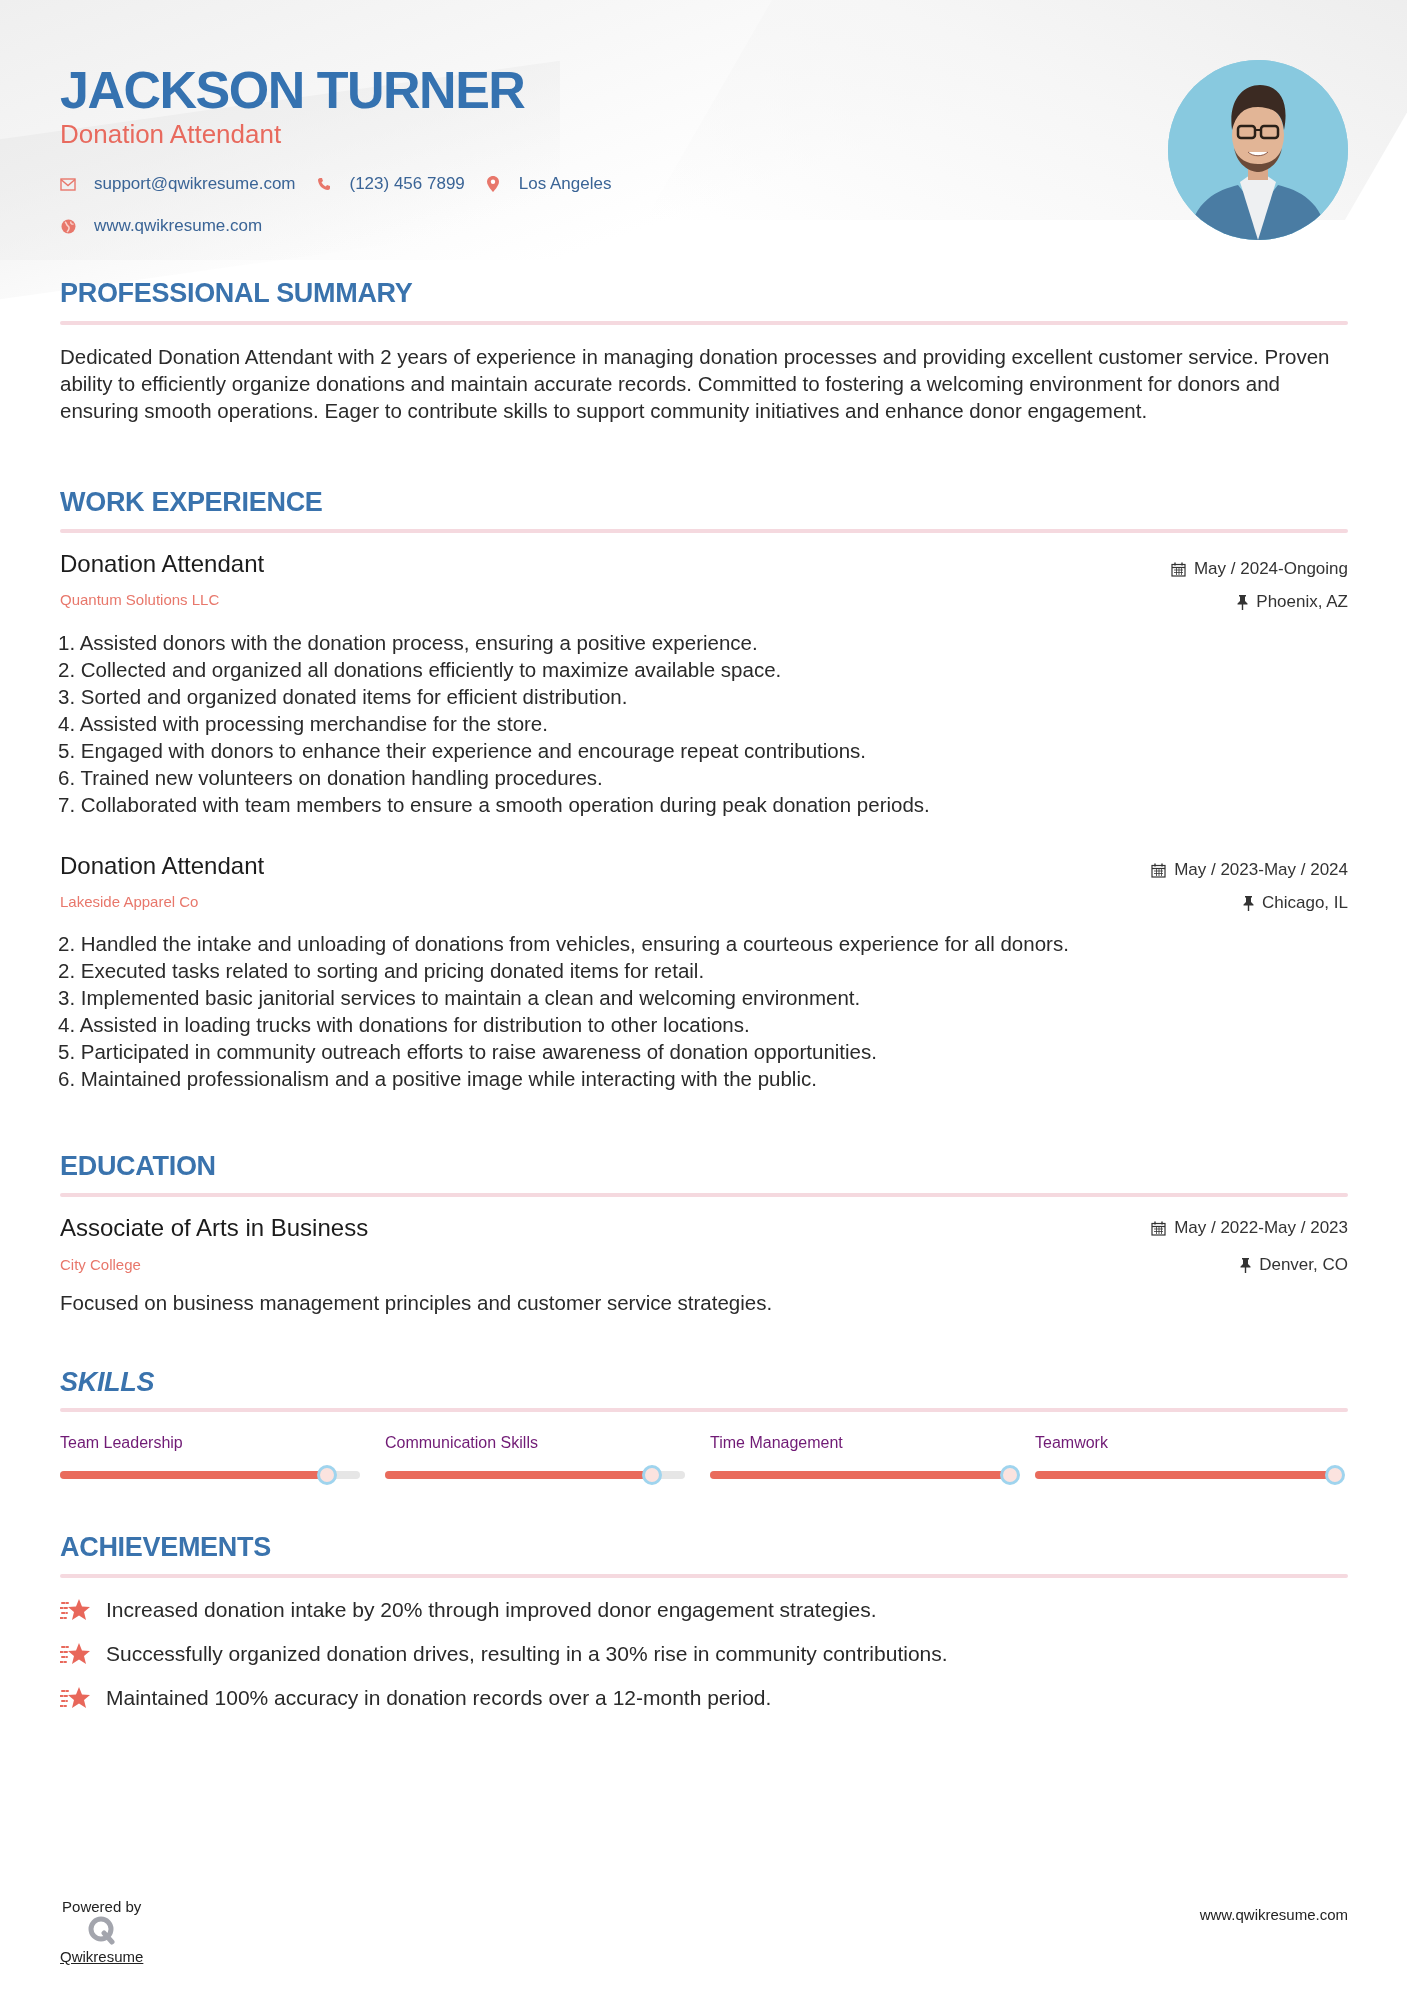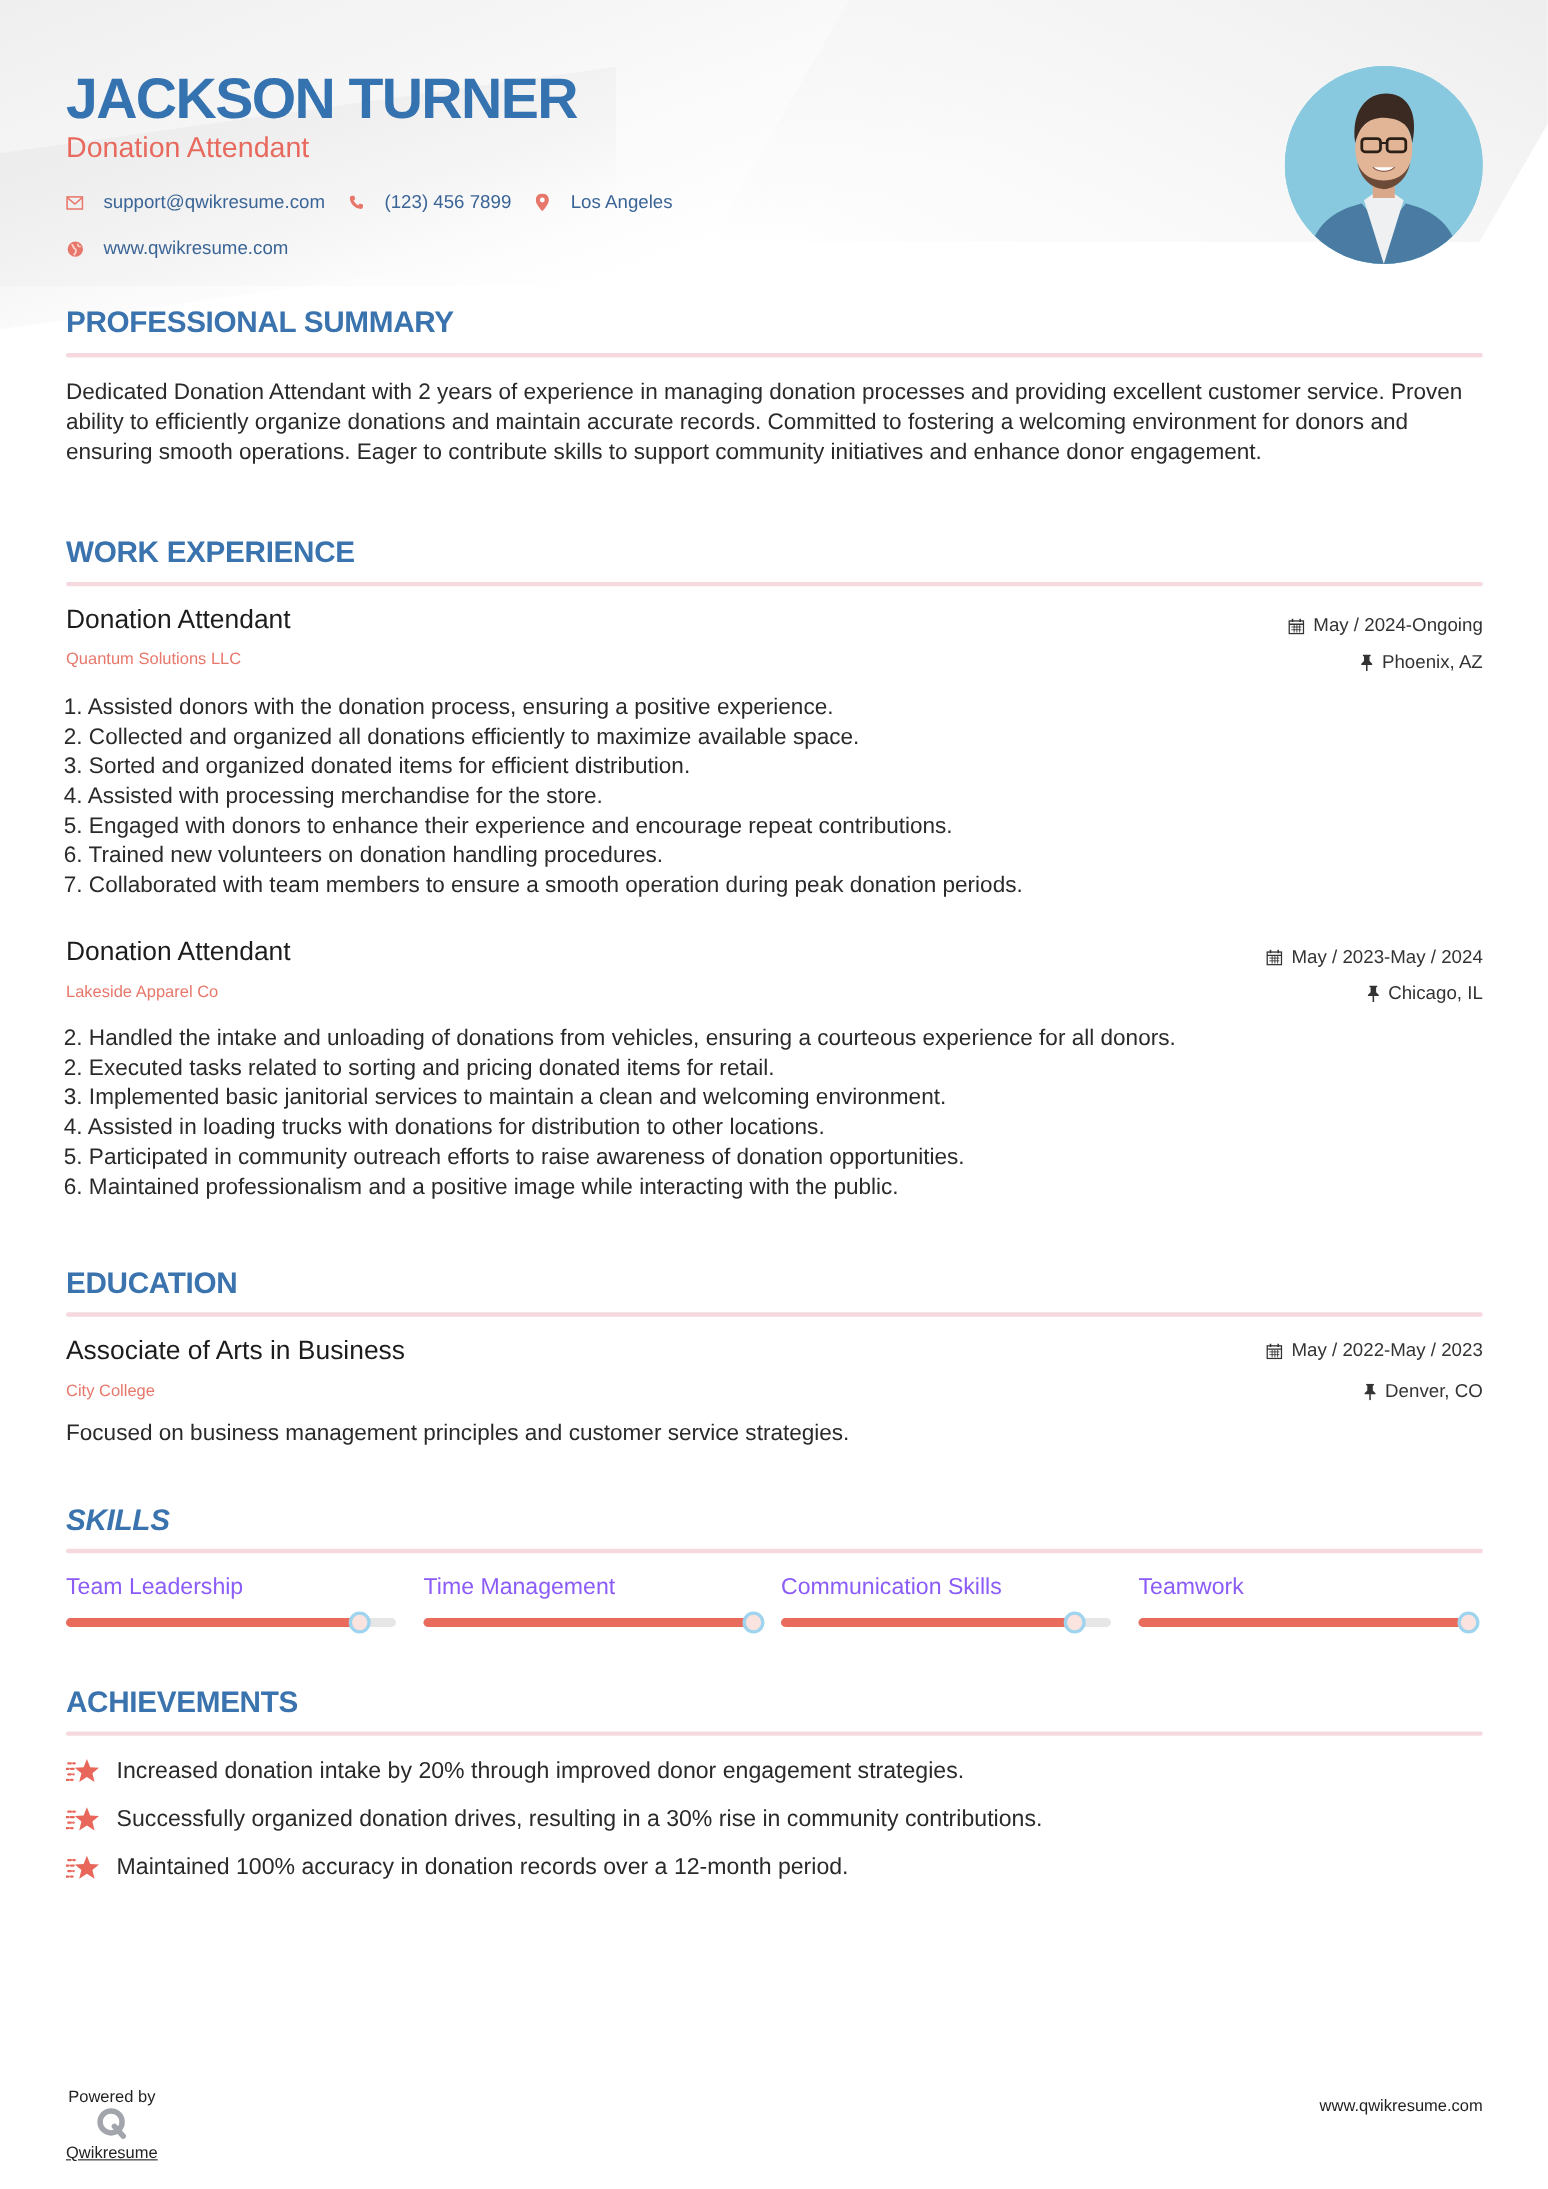--- a/index.html
+++ b/index.html
@@ -67,21 +67,21 @@
       display: flex; align-items: center; justify-content: flex-end;
     }
     .meta .micon { margin-right: 8px; display: inline-flex; }
     .bullets {
       position: absolute; left: -2px; width: 1290px; list-style: none;
       font-size: 20.5px; line-height: 27px; color: #2a2a2a;
     }
 
     .skills { position: absolute; left: 0; width: 1300px; display: flex; }
     .skill { width: 330px; position: relative; height: 60px; }
-    .skill-label { font-size: 21px; color: #8b5cf6; line-height: 26px; position: absolute; left: 0; top: 0; }
+    .skill-label { font-size: 16px; color: #701a75; line-height: 26px; position: absolute; left: 0; top: 0; }
     .skill-track {
       position: absolute; left: 0; top: 41px; width: 300px; height: 8px;
       background: #e6e6e6; border-radius: 4px;
     }
     .skill-fill { position: absolute; left: 0; top: 0; height: 8px; background: #e96b5c; border-radius: 4px; }
     .skill-thumb {
       position: absolute; top: -6px; width: 20px; height: 20px; border-radius: 50%;
       border: 3px solid #9fd4ee; background: #fbe3df; margin-left: -10px;
     }
 
@@ -266,31 +266,31 @@
   <div class="section-rule" style="top:1408px;"></div>
   <div class="skills" style="top:1430px;">
     <div class="skill">
       <div class="skill-label">Team Leadership</div>
       <div class="skill-track">
         <div class="skill-fill" style="width: 89%;"></div>
         <div class="skill-thumb" style="left: 89%;"></div>
       </div>
     </div>
     <div class="skill">
+      <div class="skill-label">Communication Skills</div>
+      <div class="skill-track">
+        <div class="skill-fill" style="width: 89%;"></div>
+        <div class="skill-thumb" style="left: 89%;"></div>
+      </div>
+    </div>
+    <div class="skill">
       <div class="skill-label">Time Management</div>
       <div class="skill-track">
         <div class="skill-fill" style="width: 100%;"></div>
         <div class="skill-thumb" style="left: 100%;"></div>
-      </div>
-    </div>
-    <div class="skill">
-      <div class="skill-label">Communication Skills</div>
-      <div class="skill-track">
-        <div class="skill-fill" style="width: 89%;"></div>
-        <div class="skill-thumb" style="left: 89%;"></div>
       </div>
     </div>
     <div class="skill">
       <div class="skill-label">Teamwork</div>
       <div class="skill-track">
         <div class="skill-fill" style="width: 100%;"></div>
         <div class="skill-thumb" style="left: 100%;"></div>
       </div>
     </div>
   </div>

